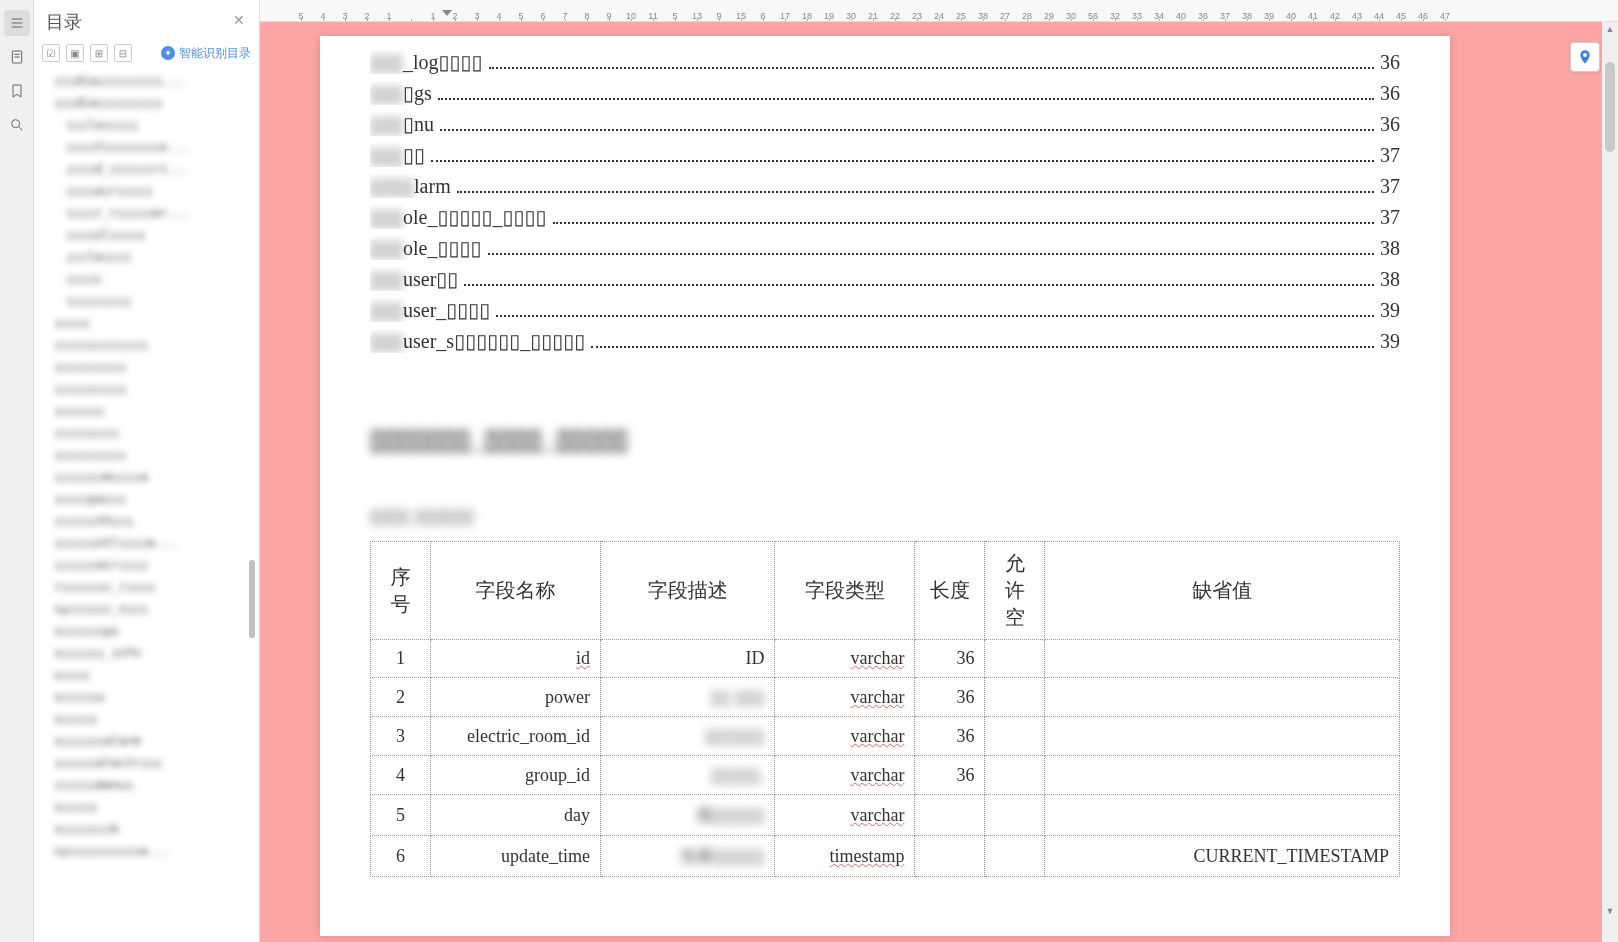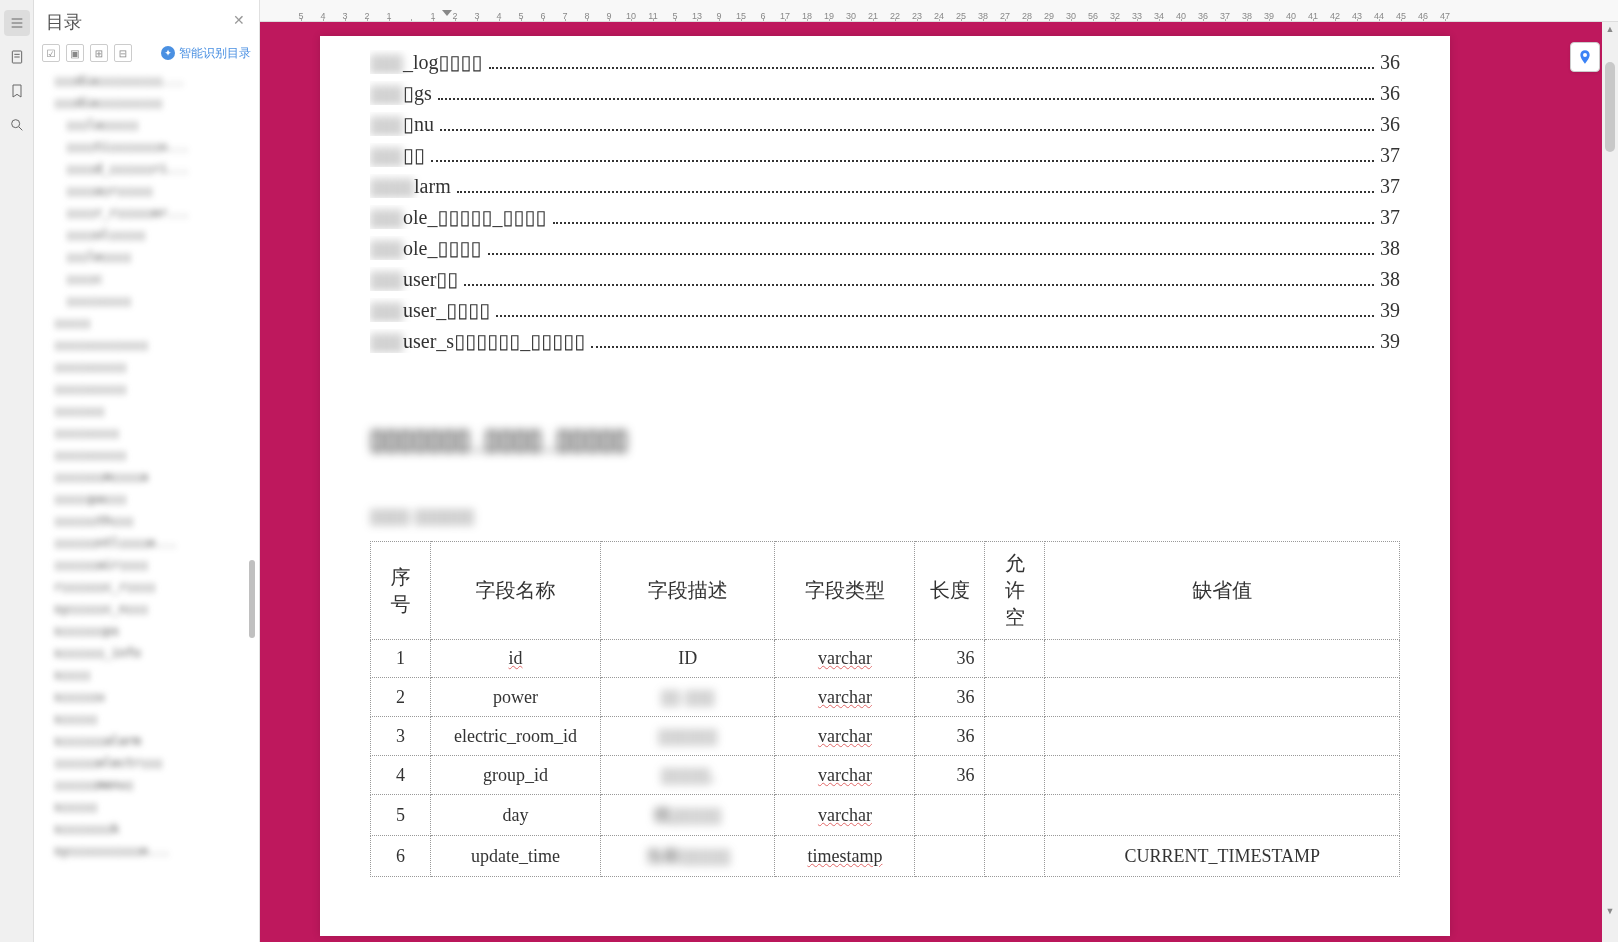--- a/index.html
+++ b/index.html
@@ -138,21 +138,21 @@
     border-left: 5px solid transparent;
     border-right: 5px solid transparent;
     border-top: 6px solid #888;
   }
 
   
   .doc-area {
     position: absolute;
     left: 260px; top: 22px;
     right: 0; bottom: 0;
-    background: #be185d;
+    background: #fca5a5;
     overflow: hidden;
   }
   .page {
     position: absolute;
     left: 60px; top: 14px;
     width: 1130px;
     min-height: 900px;
     background: #fff;
     box-shadow: 0 0 8px rgba(0,0,0,0.15);
     padding: 0 50px 40px 50px;
@@ -200,21 +200,21 @@
   table.db-table {
     margin-top: 14px;
     border-collapse: collapse;
     width: 100%;
     font-size: 18px;
     font-family: "SimSun", serif;
   }
   table.db-table th, table.db-table td {
     border: 1px dotted #999;
     padding: 8px 10px;
-    text-align: center;
+    text-align: right;
   }
   table.db-table th {
     text-align: center;
     font-weight: normal;
     font-size: 20px;
   }
   table.db-table td.seq { text-align: center; width: 60px; }
   table.db-table td.len { text-align: right; width: 70px; }
   table.db-table td.null { text-align: center; width: 60px; }
   table.db-table td.type { width: 140px; }

